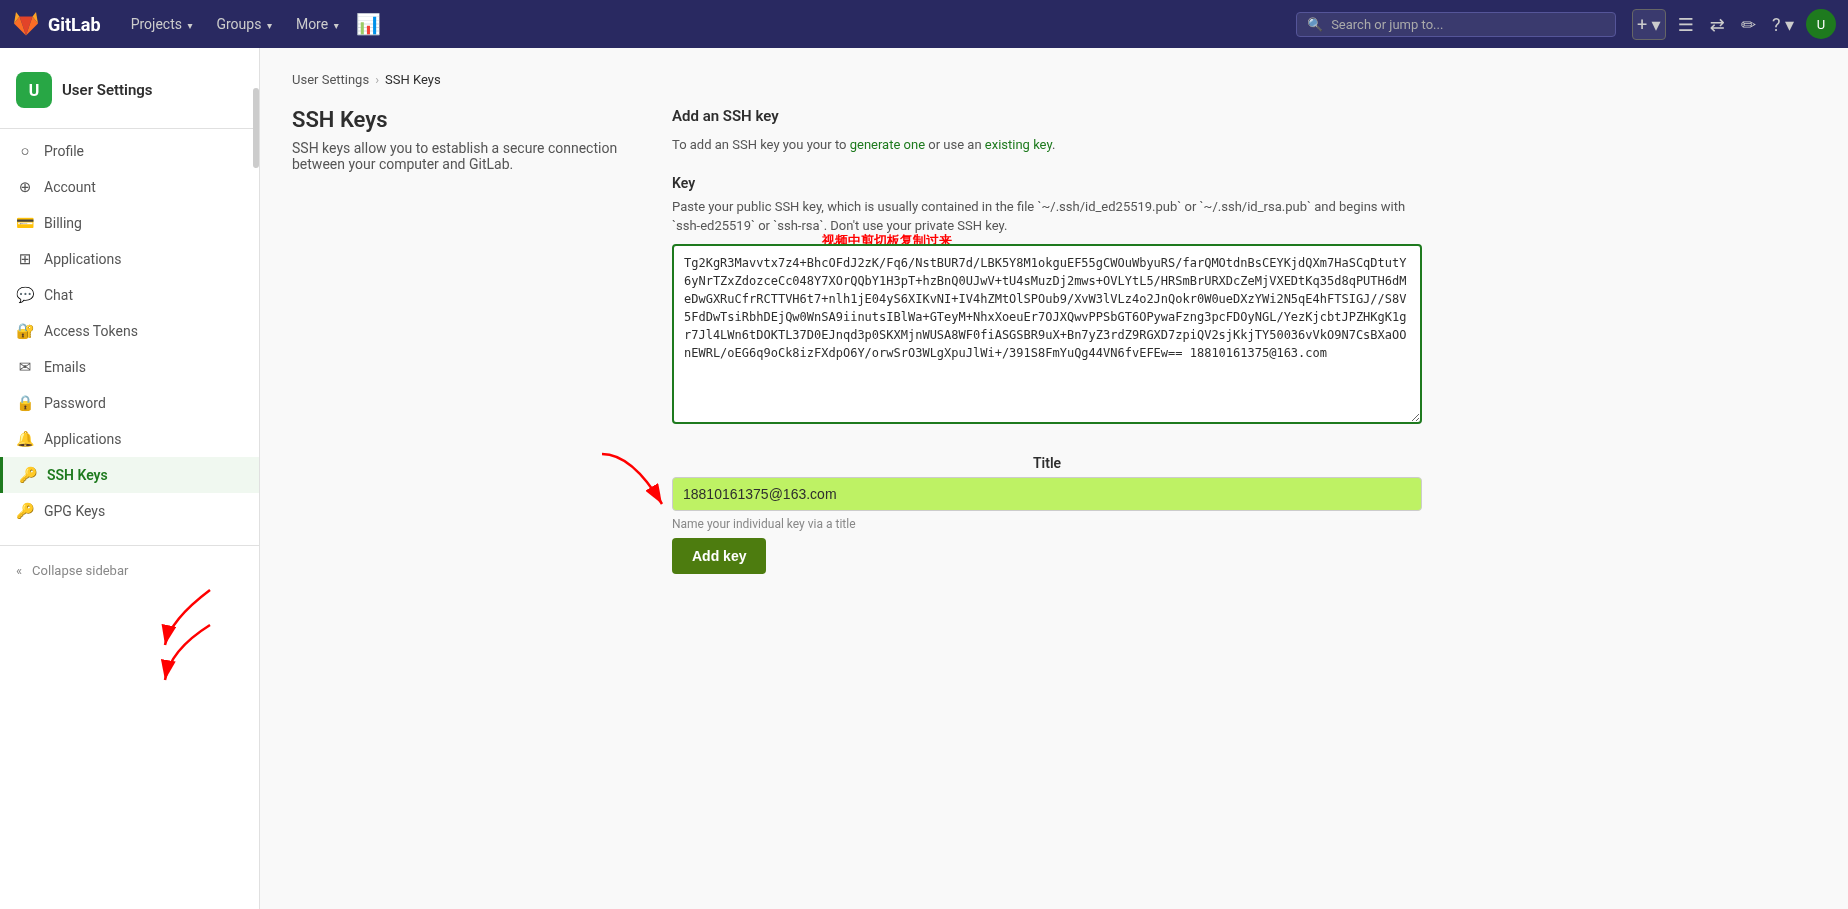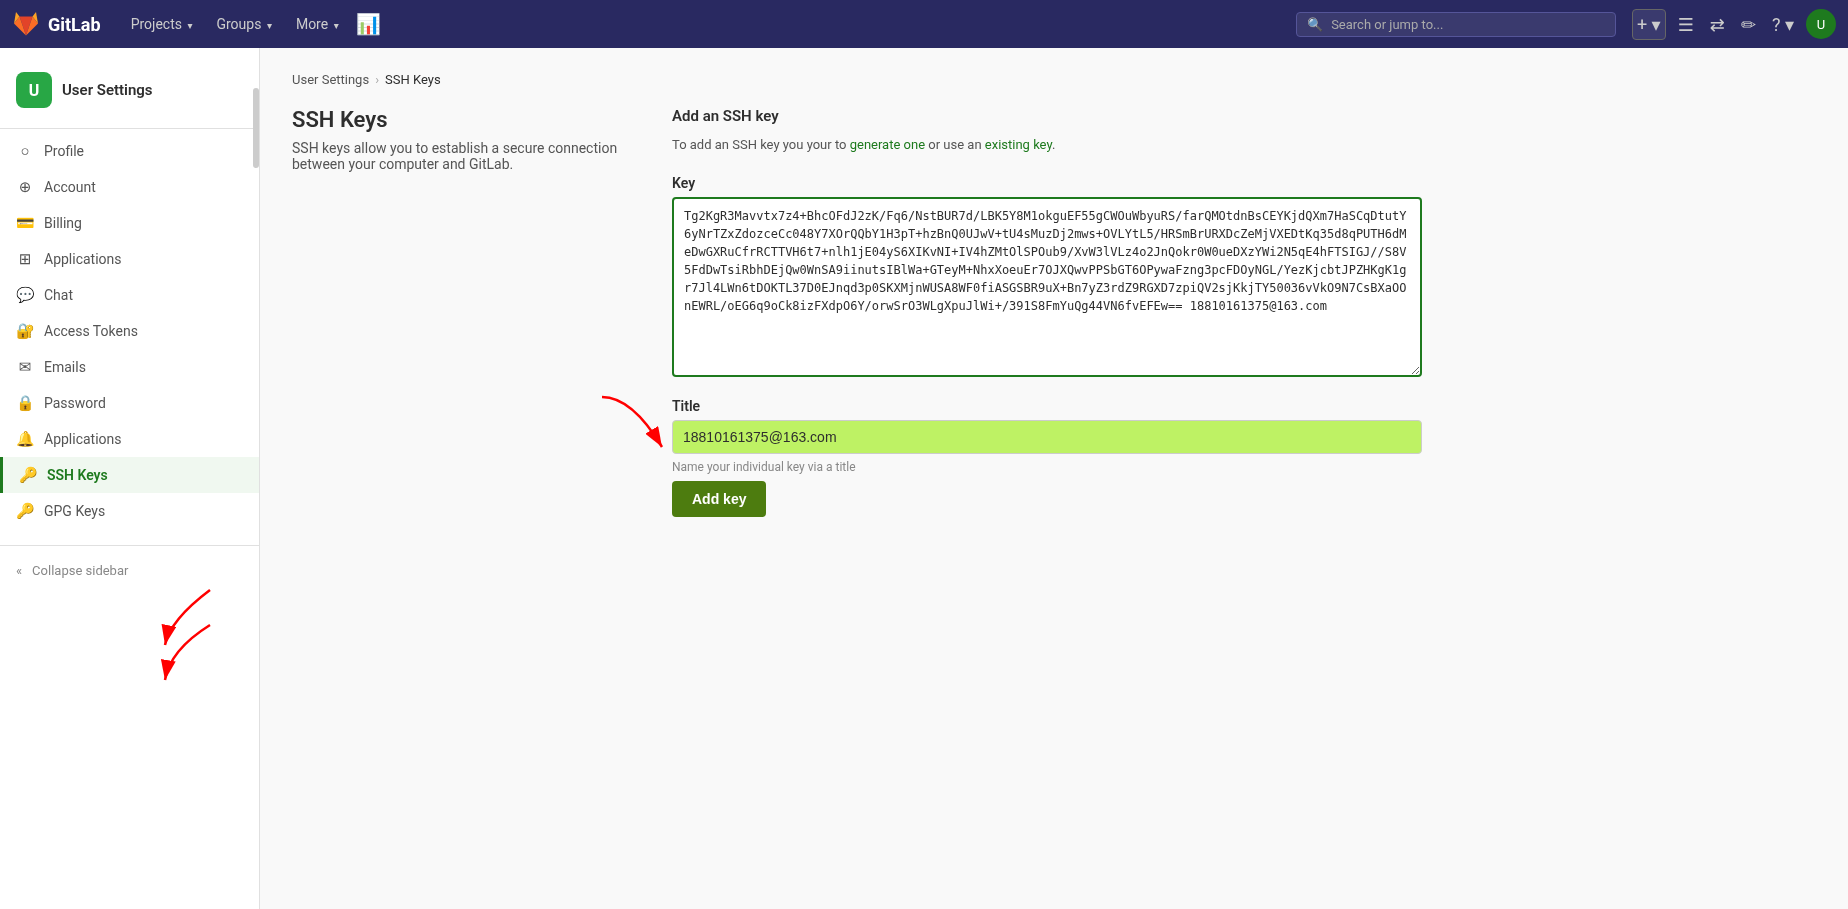--- a/index.html
+++ b/index.html
@@ -283,26 +283,27 @@
       </div>
 
       <div class="right-panel">
         <div style="position: relative;">
           <h2 class="section-title">Add an SSH key</h2>
           <p class="section-desc">
             <span>To add an SSH key you your to </span><a href="#">generate one</a><span> or use an </span><a href="#">existing key</a><span>.</span>
           </p>
 
           <div class="field-label">Key</div>
+          <p class="field-hint">Paste your public SSH key, which is usually contained in the file `~/.ssh/id_ed25519.pub` or `~/.ssh/id_rsa.pub` and begins with `ssh-ed25519` or `ssh-rsa`. Don't use your private SSH key.</p>
 
           <div class="textarea-wrapper">
             <textarea class="key-textarea" style="">Tg2KgR3Mavvtx7z4+BhcOFdJ2zK/Fq6/NstBUR7d/LBK5Y8M1okguEF55gCWOuWbyuRS/farQMOtdnBsCEYKjdQXm7HaSCqDtutY6yNrTZxZdozceCc048Y7XOrQQbY1H3pT+hzBnQ0UJwV+tU4sMuzDj2mws+OVLYtL5/HRSmBrURXDcZeMjVXEDtKq35d8qPUTH6dMeDwGXRuCfrRCTTVH6t7+nlh1jE04yS6XIKvNI+IV4hZMtOlSPOub9/XvW3lVLz4o2JnQokr0W0ueDXzYWi2N5qE4hFTSIGJ//S8V5FdDwTsiRbhDEjQw0WnSA9iinutsIBlWa+GTeyM+NhxXoeuEr7OJXQwvPPSbGT6OPywaFzng3pcFDOyNGL/YezKjcbtJPZHKgK1gr7Jl4LWn6tDOKTL37D0EJnqd3p0SKXMjnWUSA8WF0fiASGSBR9uX+Bn7yZ3rdZ9RGXD7zpiQV2sjKkjTY50036vVkO9N7CsBXaOOnEWRL/oEG6q9oCk8izFXdpO6Y/orwSrO3WLgXpuJlWi+/391S8FmYuQg44VN6fvEFEw== 18810161375@163.com</textarea>
           </div>
 
-          <div class="field-label" style="margin-top: 18px;">Title</div>
+          <div class="field-label" style="margin-top: 28px; text-align: center;">Title</div>
           <input class="title-input" type="text" value="18810161375@163.com" style="">
           <div class="input-hint">Name your individual key via a title</div>
 
           <button class="btn-add-key">Add key</button>
 
           
           <div style="position:relative; margin-top: -50px; margin-left: -80px; pointer-events:none; height:0;">
             <svg width="120" height="80" style="position:absolute; left: -20px; top: -80px;">
               <defs>
                 <marker id="arrowhead" markerWidth="8" markerHeight="6" refX="8" refY="3" orient="auto">

